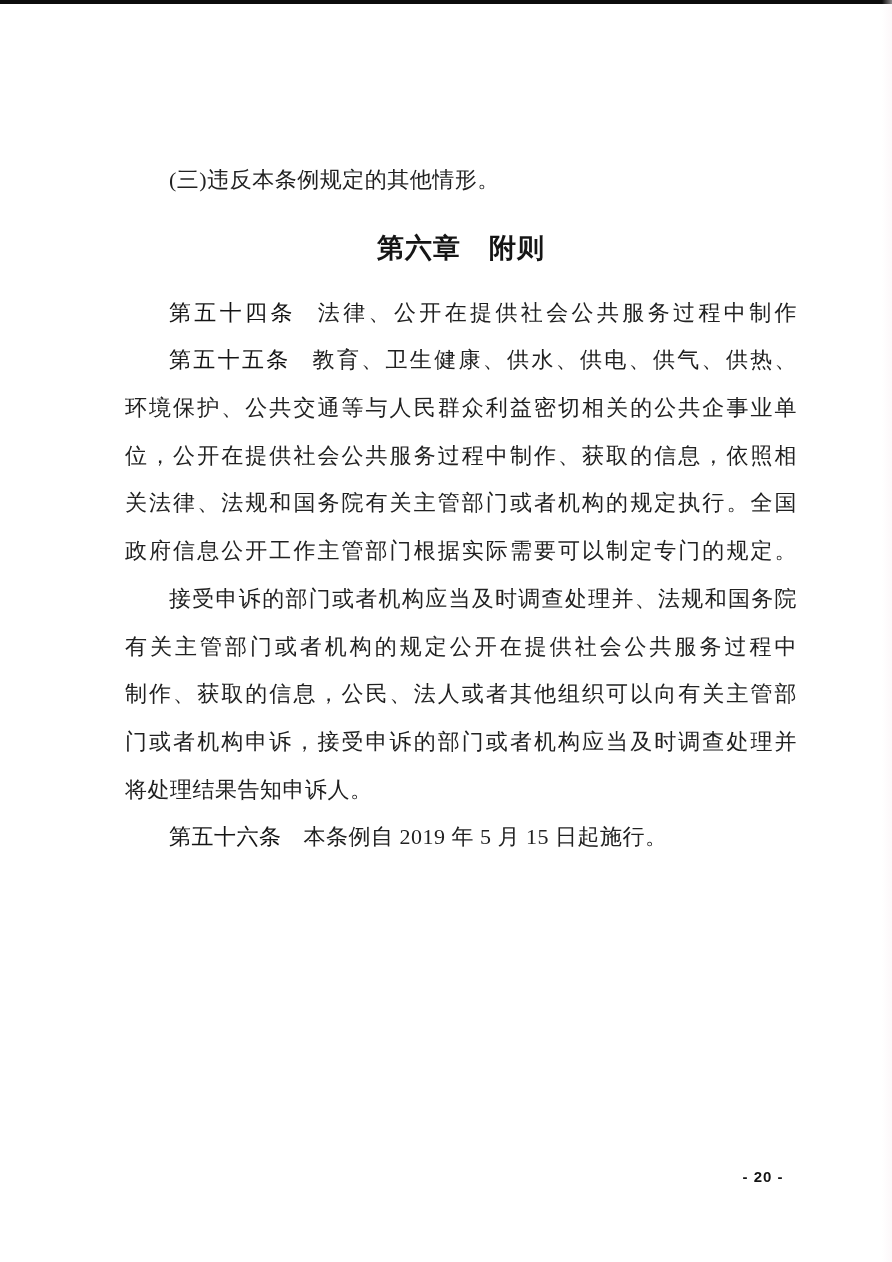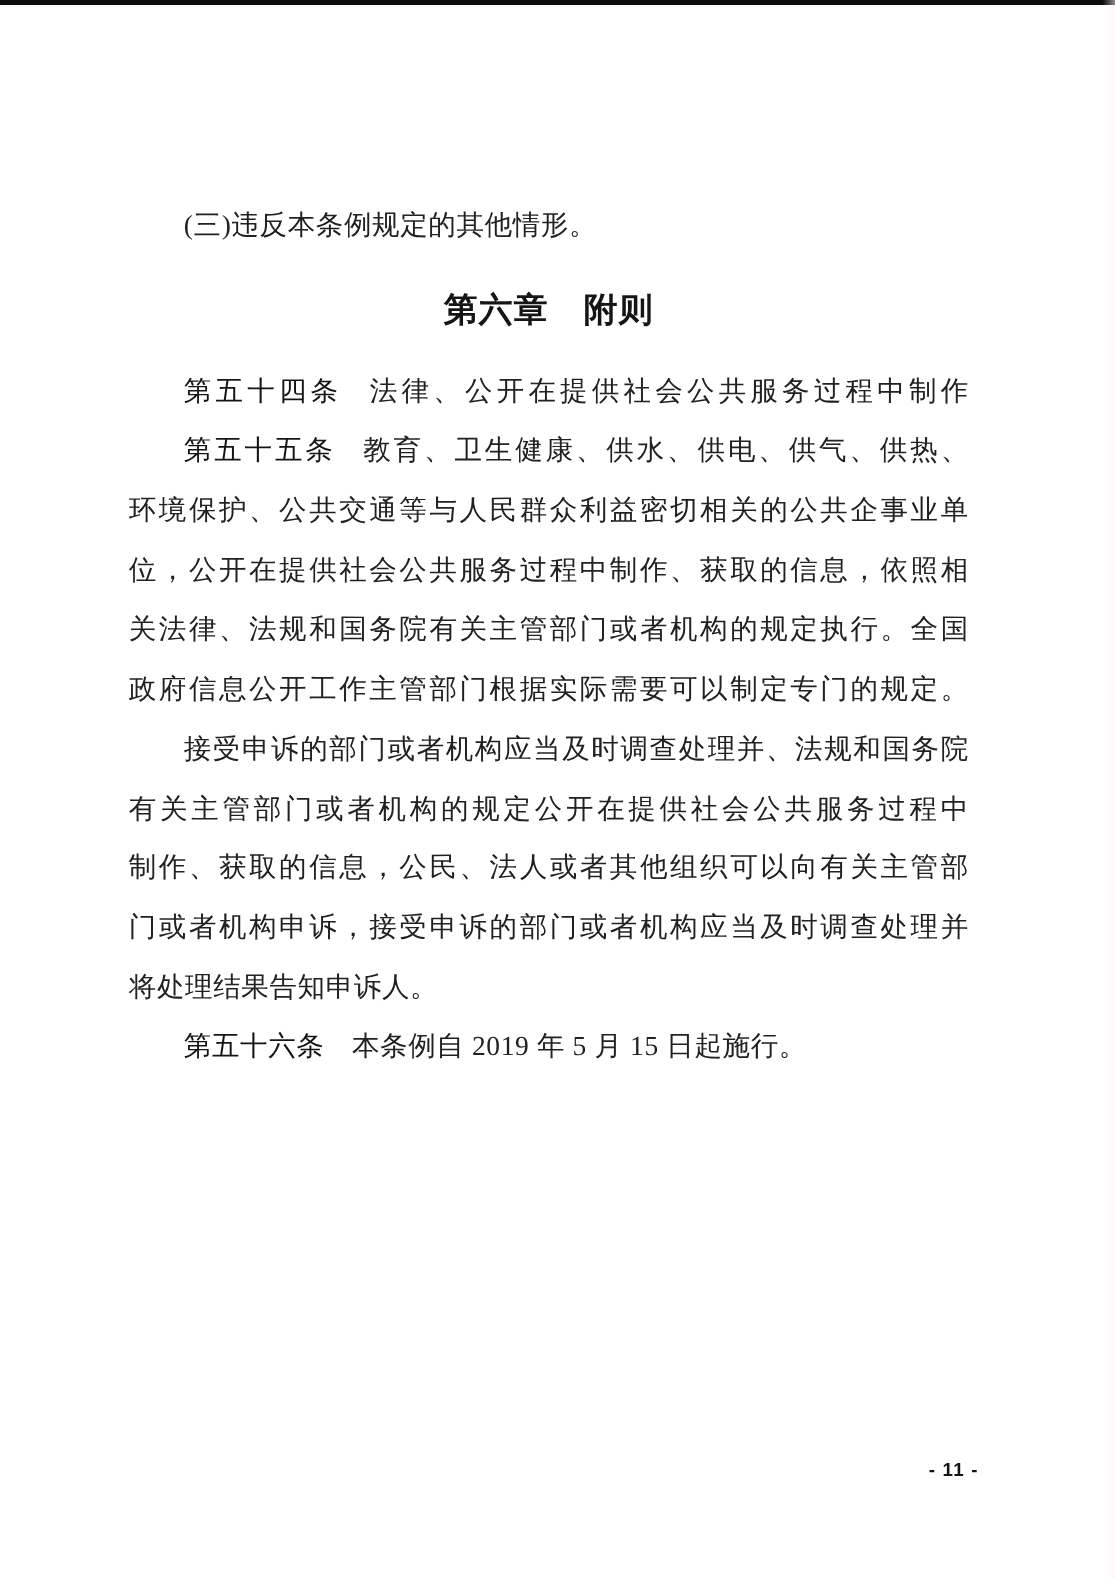--- a/index.html
+++ b/index.html
@@ -27,21 +27,21 @@
     position: absolute;
     top: 0; right: 0;
     width: 10px;
     height: 100%;
     background: linear-gradient(to right, rgba(250,242,245,0), #faf2f5);
     opacity: .55;
   }
   .doc {
     position: absolute;
     top: 4px;
-    left: 103px;
+    left: 125px;
     width: 672px;
     font-size: 22px;
   }
   .line {
     height: 47.7px;
     line-height: 47.7px;
     letter-spacing: 0.5px;
   }
   .j {
     text-align: justify;
@@ -121,14 +121,14 @@
     </div>
 
     <div>
       <div class="line indent">
         <span class="term">第五十六条</span><span>本条例自 2019 年 5 月 15 日起施行。</span>
       </div>
     </div>
 
   </div>
 
-  <div class="pagenum">- 11 -</div>
+  <div class="pagenum">- 20 -</div>
 </div>
 
 </body></html>

